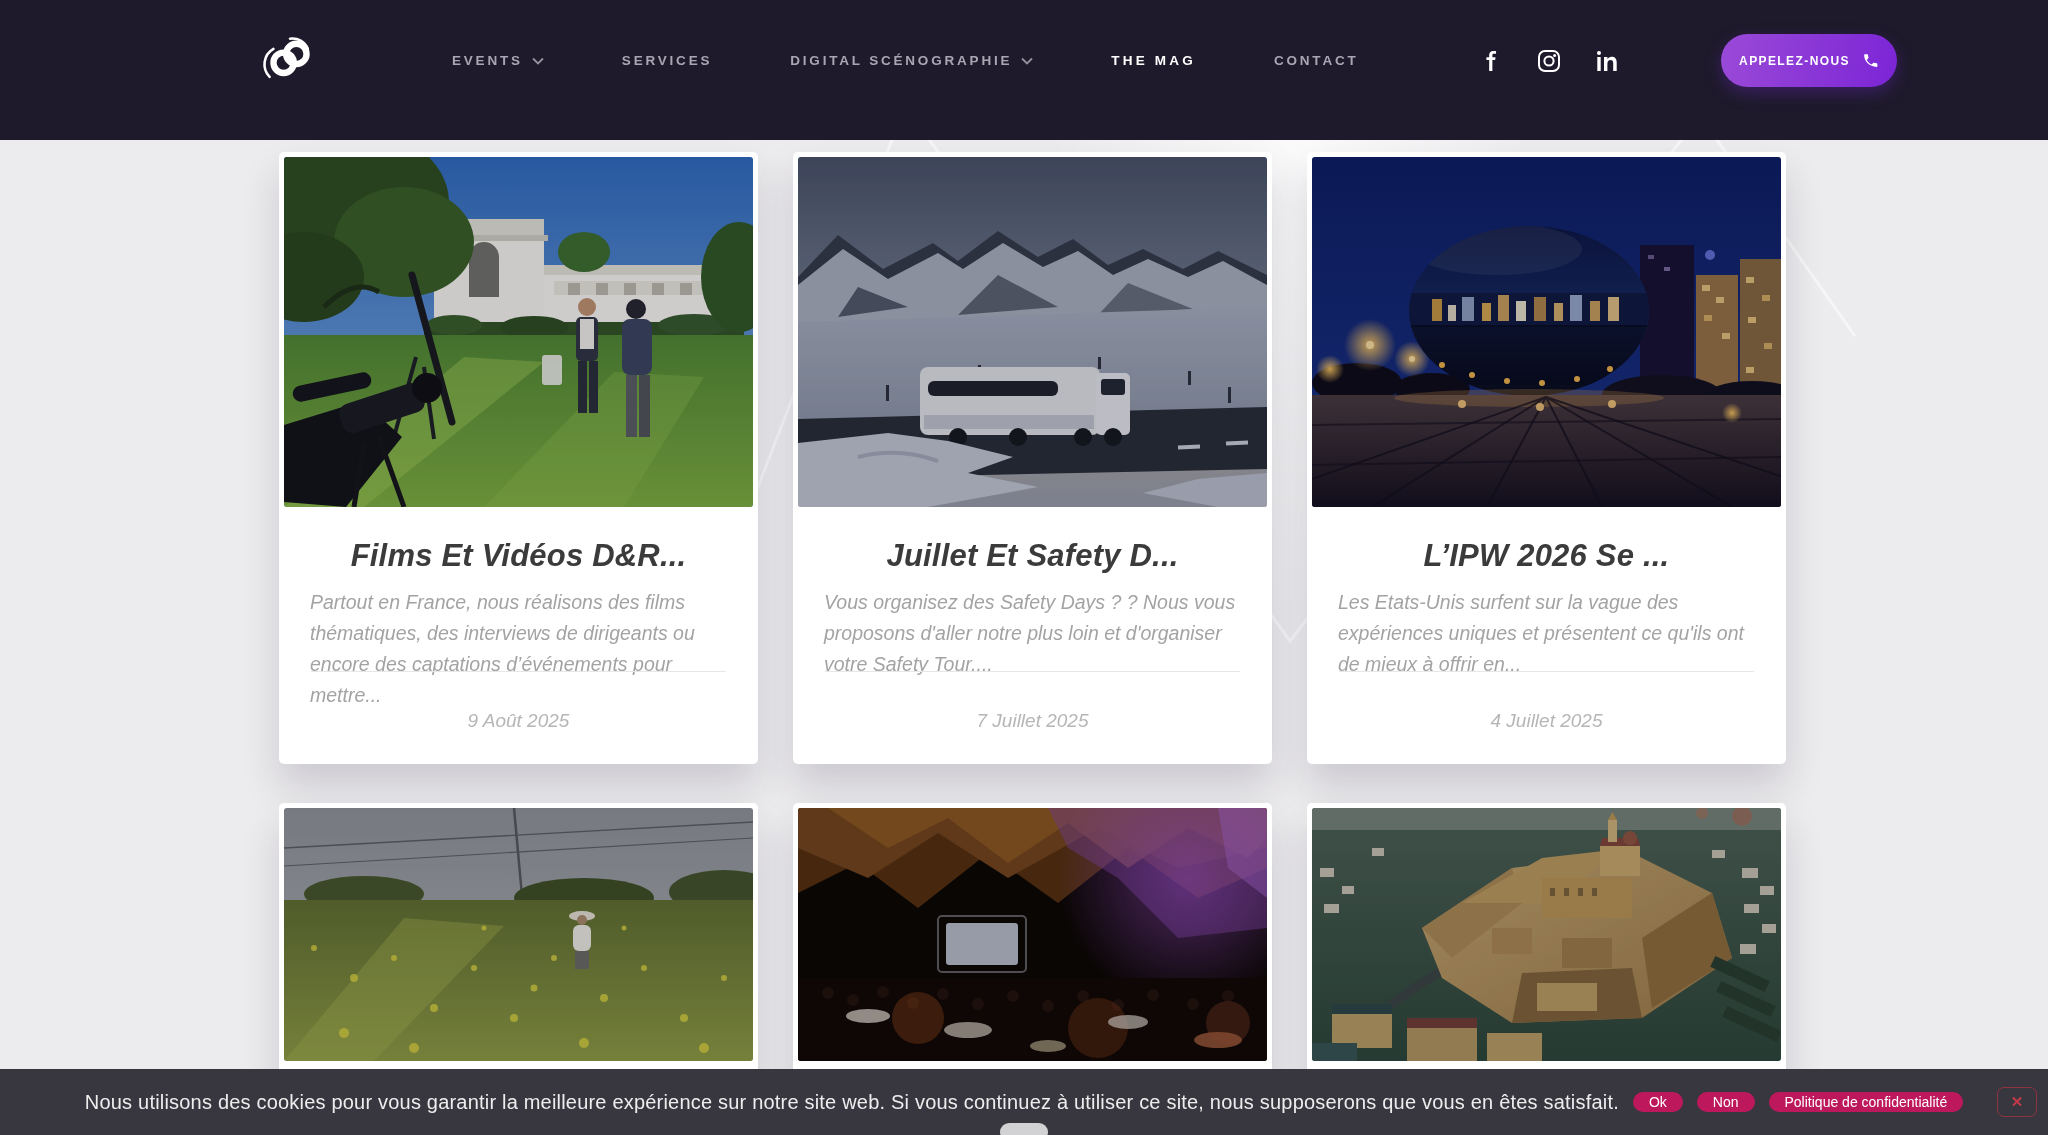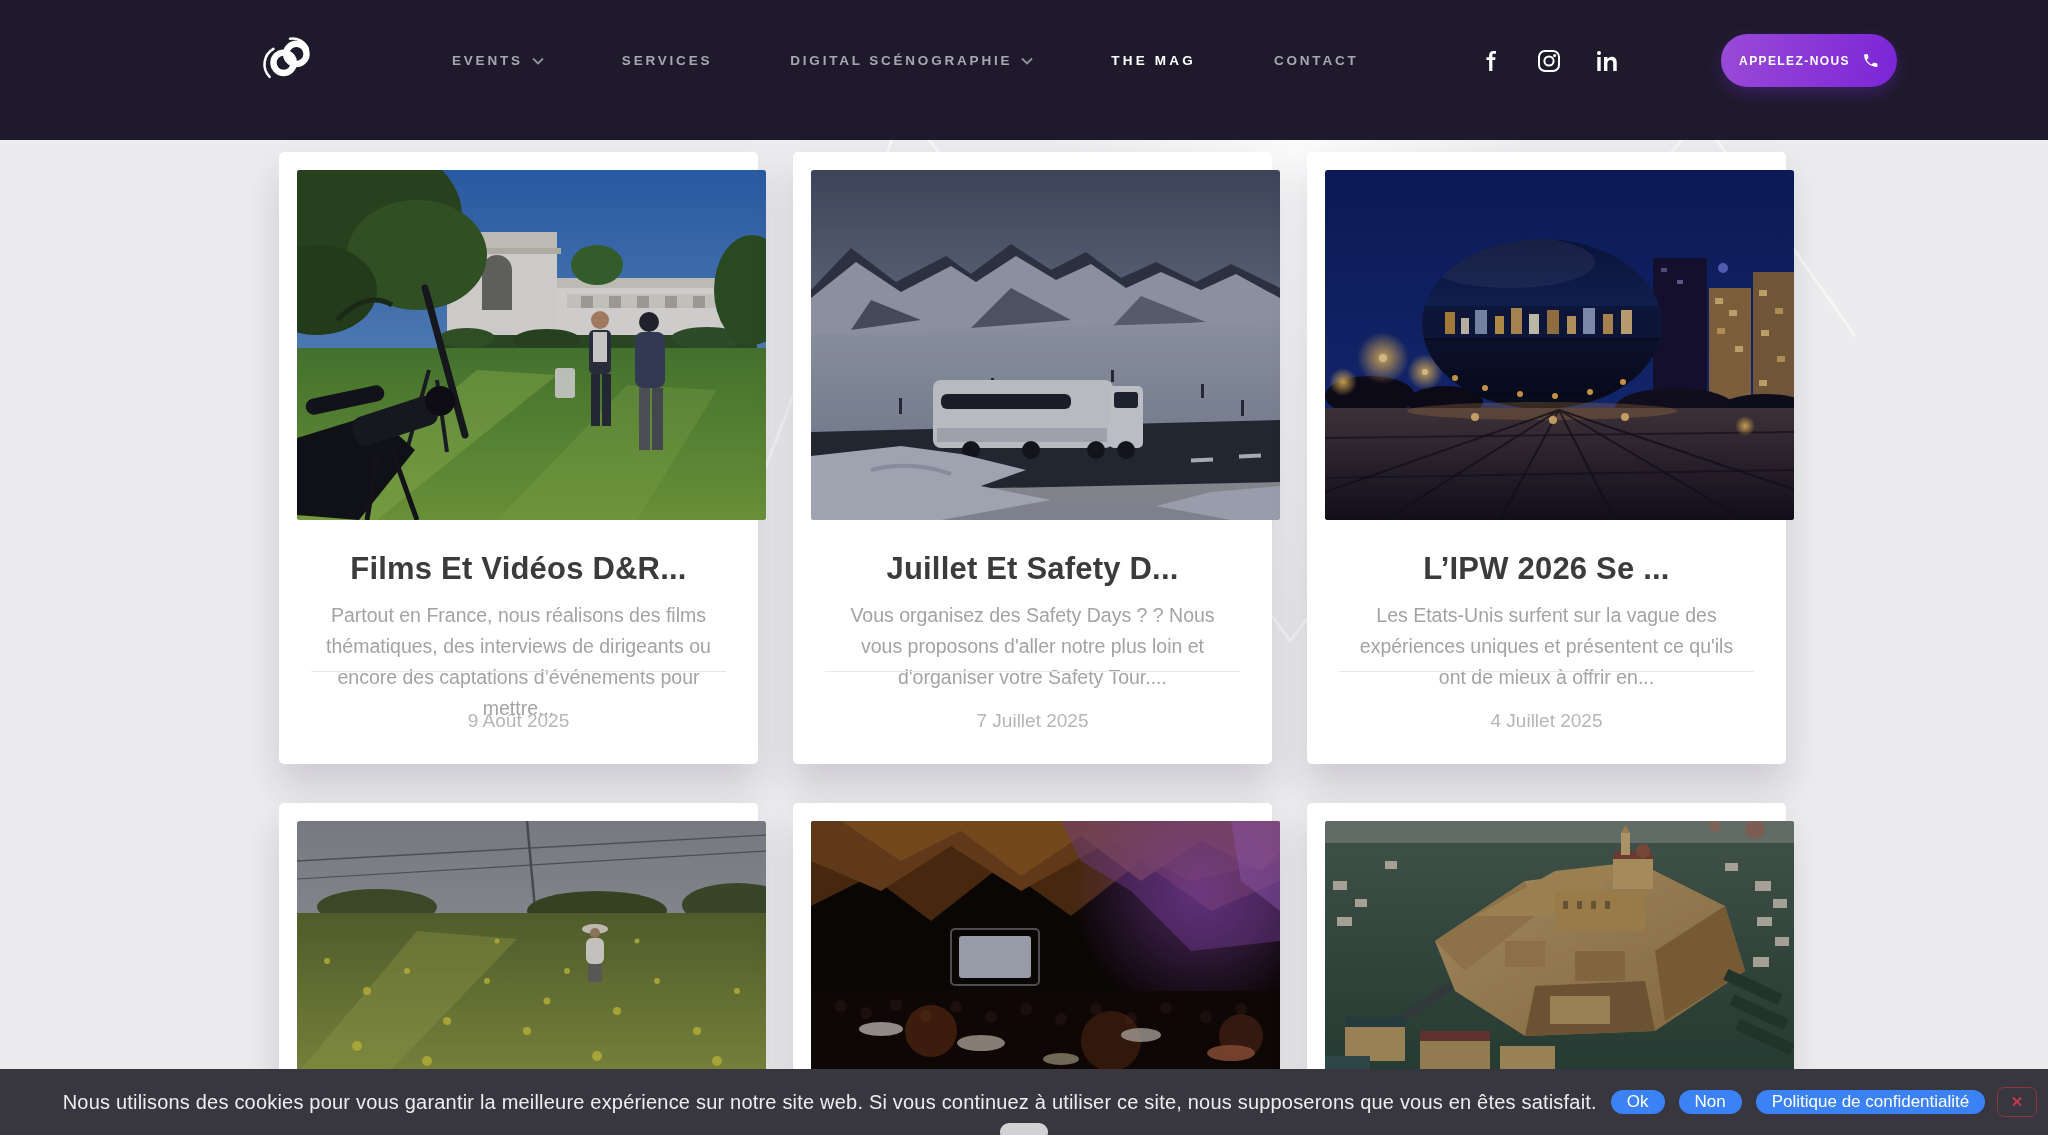--- a/index.html
+++ b/index.html
@@ -25,35 +25,35 @@
   .soc{width:30px;height:30px;display:flex;align-items:center;justify-content:center;cursor:pointer;}
   .cta{position:absolute;left:1721px;top:34px;width:176px;height:53px;border-radius:27px;
        background:linear-gradient(100deg,#9a4ad7 0%,#7b25d6 100%);
        display:flex;align-items:center;justify-content:center;gap:12px;cursor:pointer;
        box-shadow:0 6px 16px rgba(110,40,200,.35);}
   .cta span{color:#fff;font-size:12px;font-weight:700;letter-spacing:1.4px;}
 
   
   .grid{position:absolute;left:279px;top:152px;width:1507px;display:grid;
         grid-template-columns:repeat(3,479px);column-gap:35px;row-gap:39px;grid-auto-rows:612px;z-index:2;}
-  .card{position:relative;background:#ffffff;border-radius:5px;padding:18px;
-        box-shadow:0 22px 38px rgba(35,33,60,.16);cursor:pointer;}
+  .card{position:relative;background:#ffffff;border-radius:5px;padding:5px;
+        box-shadow:0 22px 38px rgba(35,33,60,.16);cursor:pointer;font-style:italic;}
   .thumb{width:469px;height:350px;border-radius:3px;overflow:hidden;display:block;}
   .thumb.short{height:253px;}
   .thumb svg{display:block;}
   .card-title{margin:31px 10px 0;font-size:31px;font-weight:700;color:#3b3b3b;text-align:center;letter-spacing:.2px;}
-  .card-excerpt{margin:13px 26px 0;font-size:19.5px;line-height:31px;color:#a3a3a3;text-align:center;}
+  .card-excerpt{margin:13px 26px 0;font-size:19.5px;line-height:31px;color:#a3a3a3;text-align:left;}
   .card-sep{position:absolute;left:32px;right:32px;bottom:92px;border-top:1px solid #e7e7e7;}
   .card-date{position:absolute;left:0;right:0;bottom:32px;text-align:center;font-size:19px;color:#b6b6b6;}
 
   
   .cookiebar{position:absolute;left:0;bottom:0;width:2048px;height:66px;background:#38363e;z-index:50;
              display:flex;align-items:center;justify-content:center;gap:14px;}
   .cookie-msg{font-size:20px;color:#ededee;letter-spacing:.2px;}
-  .cookie-btn{background:#3b82f6;color:#fff;font-size:17px;border:none;border-radius:17px;
+  .cookie-btn{background:#be185d;color:#fff;font-size:14px;border:none;border-radius:17px;
               padding:2px 16px;cursor:pointer;font-family:"Liberation Sans",sans-serif;white-space:nowrap;}
   .cookie-close{position:absolute;right:11px;top:18px;width:40px;height:30px;border:1px solid #8e3440;
                 border-radius:7px;background:transparent;color:#c23a4a;font-size:15px;font-weight:700;
                 display:flex;align-items:center;justify-content:center;cursor:pointer;}
   .consent-tab{position:absolute;left:calc(50% - 24px);bottom:-6px;width:48px;height:18px;
                border-radius:9px;background:#d2d1d4;z-index:60;cursor:pointer;}
 </style>
 </head>
 <body>
 

